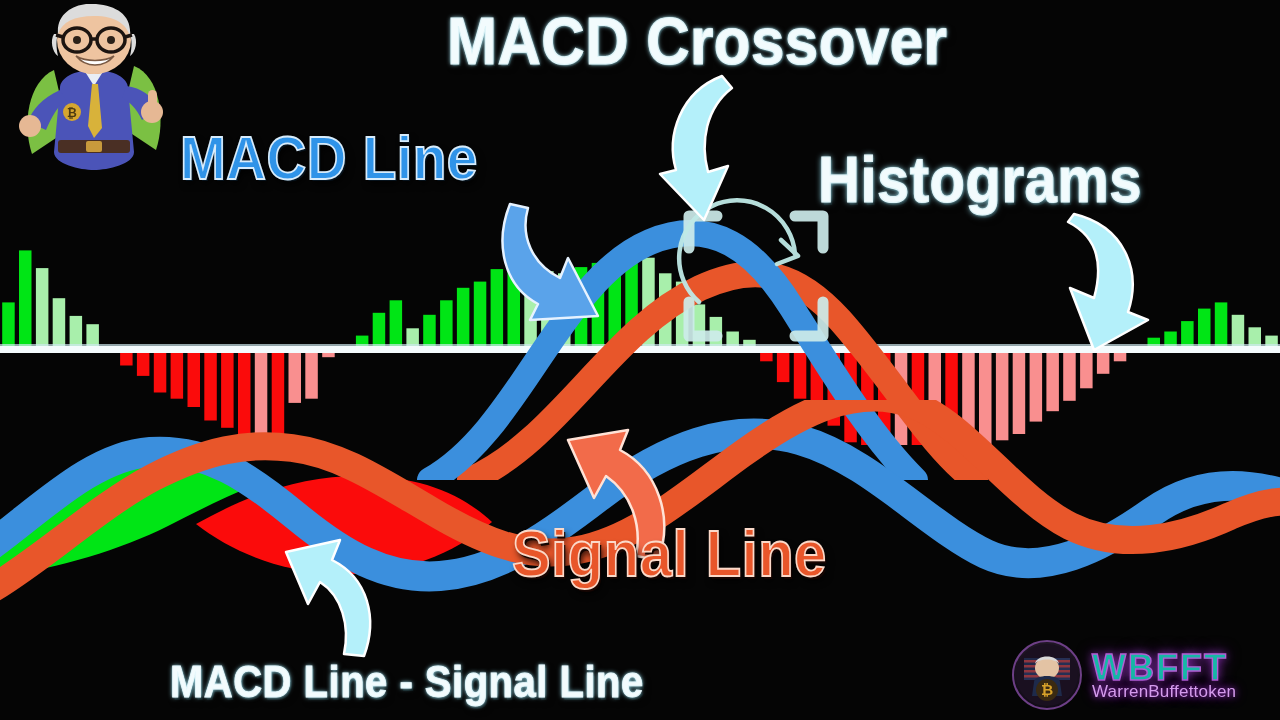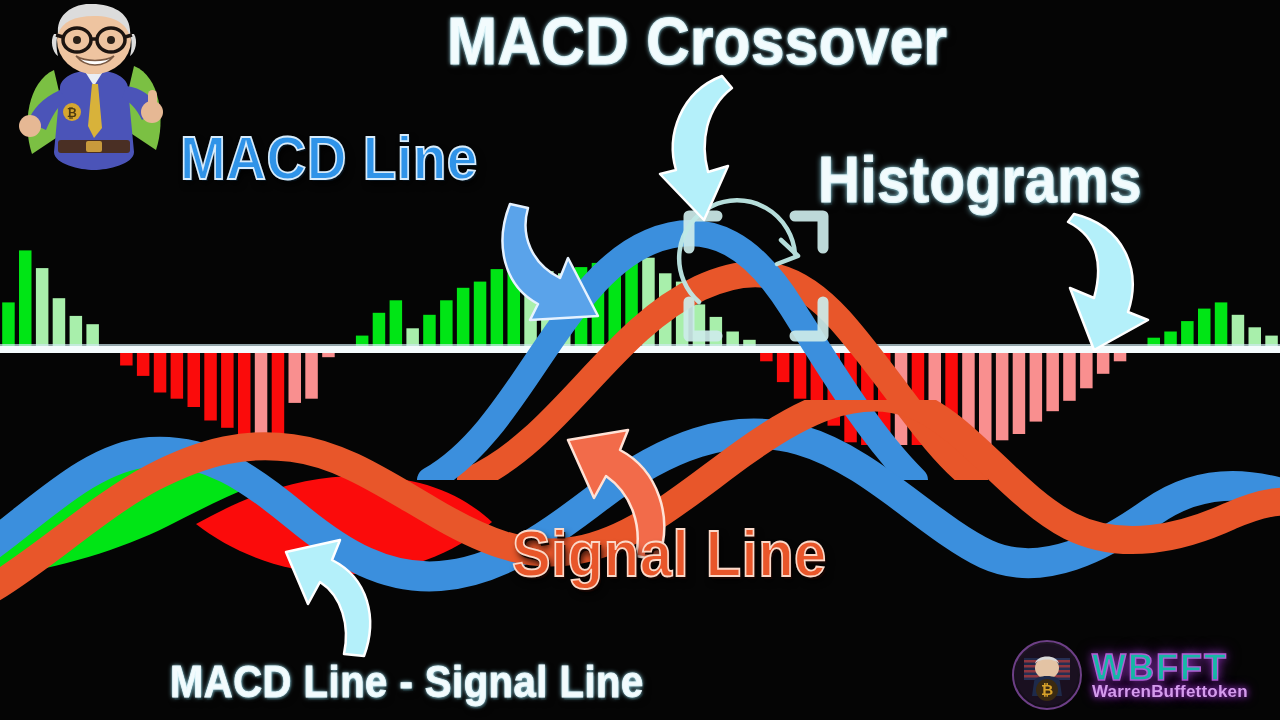--- a/index.html
+++ b/index.html
@@ -77,21 +77,21 @@
      background:radial-gradient(circle at 50% 40%, #3a2b3f 0%, #140d19 70%, #0b070e 100%);
      position:relative;overflow:hidden;flex:0 0 auto;}
   #wm-text{display:flex;flex-direction:column;line-height:1;}
   #wm-main{
      font-size:36px;font-weight:bold;letter-spacing:2px;
      color:#14b8a6;
      -webkit-text-stroke:1.4px #b25fd4;
      text-shadow:0 0 8px #8a2fb5, 0 0 16px #5c1c7a;
   }
   #wm-sub{
-     font-size:17px;font-weight:bold;letter-spacing:0.2px;
+     font-size:17px;font-weight:normal;letter-spacing:0.2px;
      margin-top:-3px;
      color:#d49bec;
      text-shadow:0 0 6px #9d33cc, 0 0 12px #6d1e94;
   }
 </style>
 </head>
 <body>
 
 <div id="stage">
 

